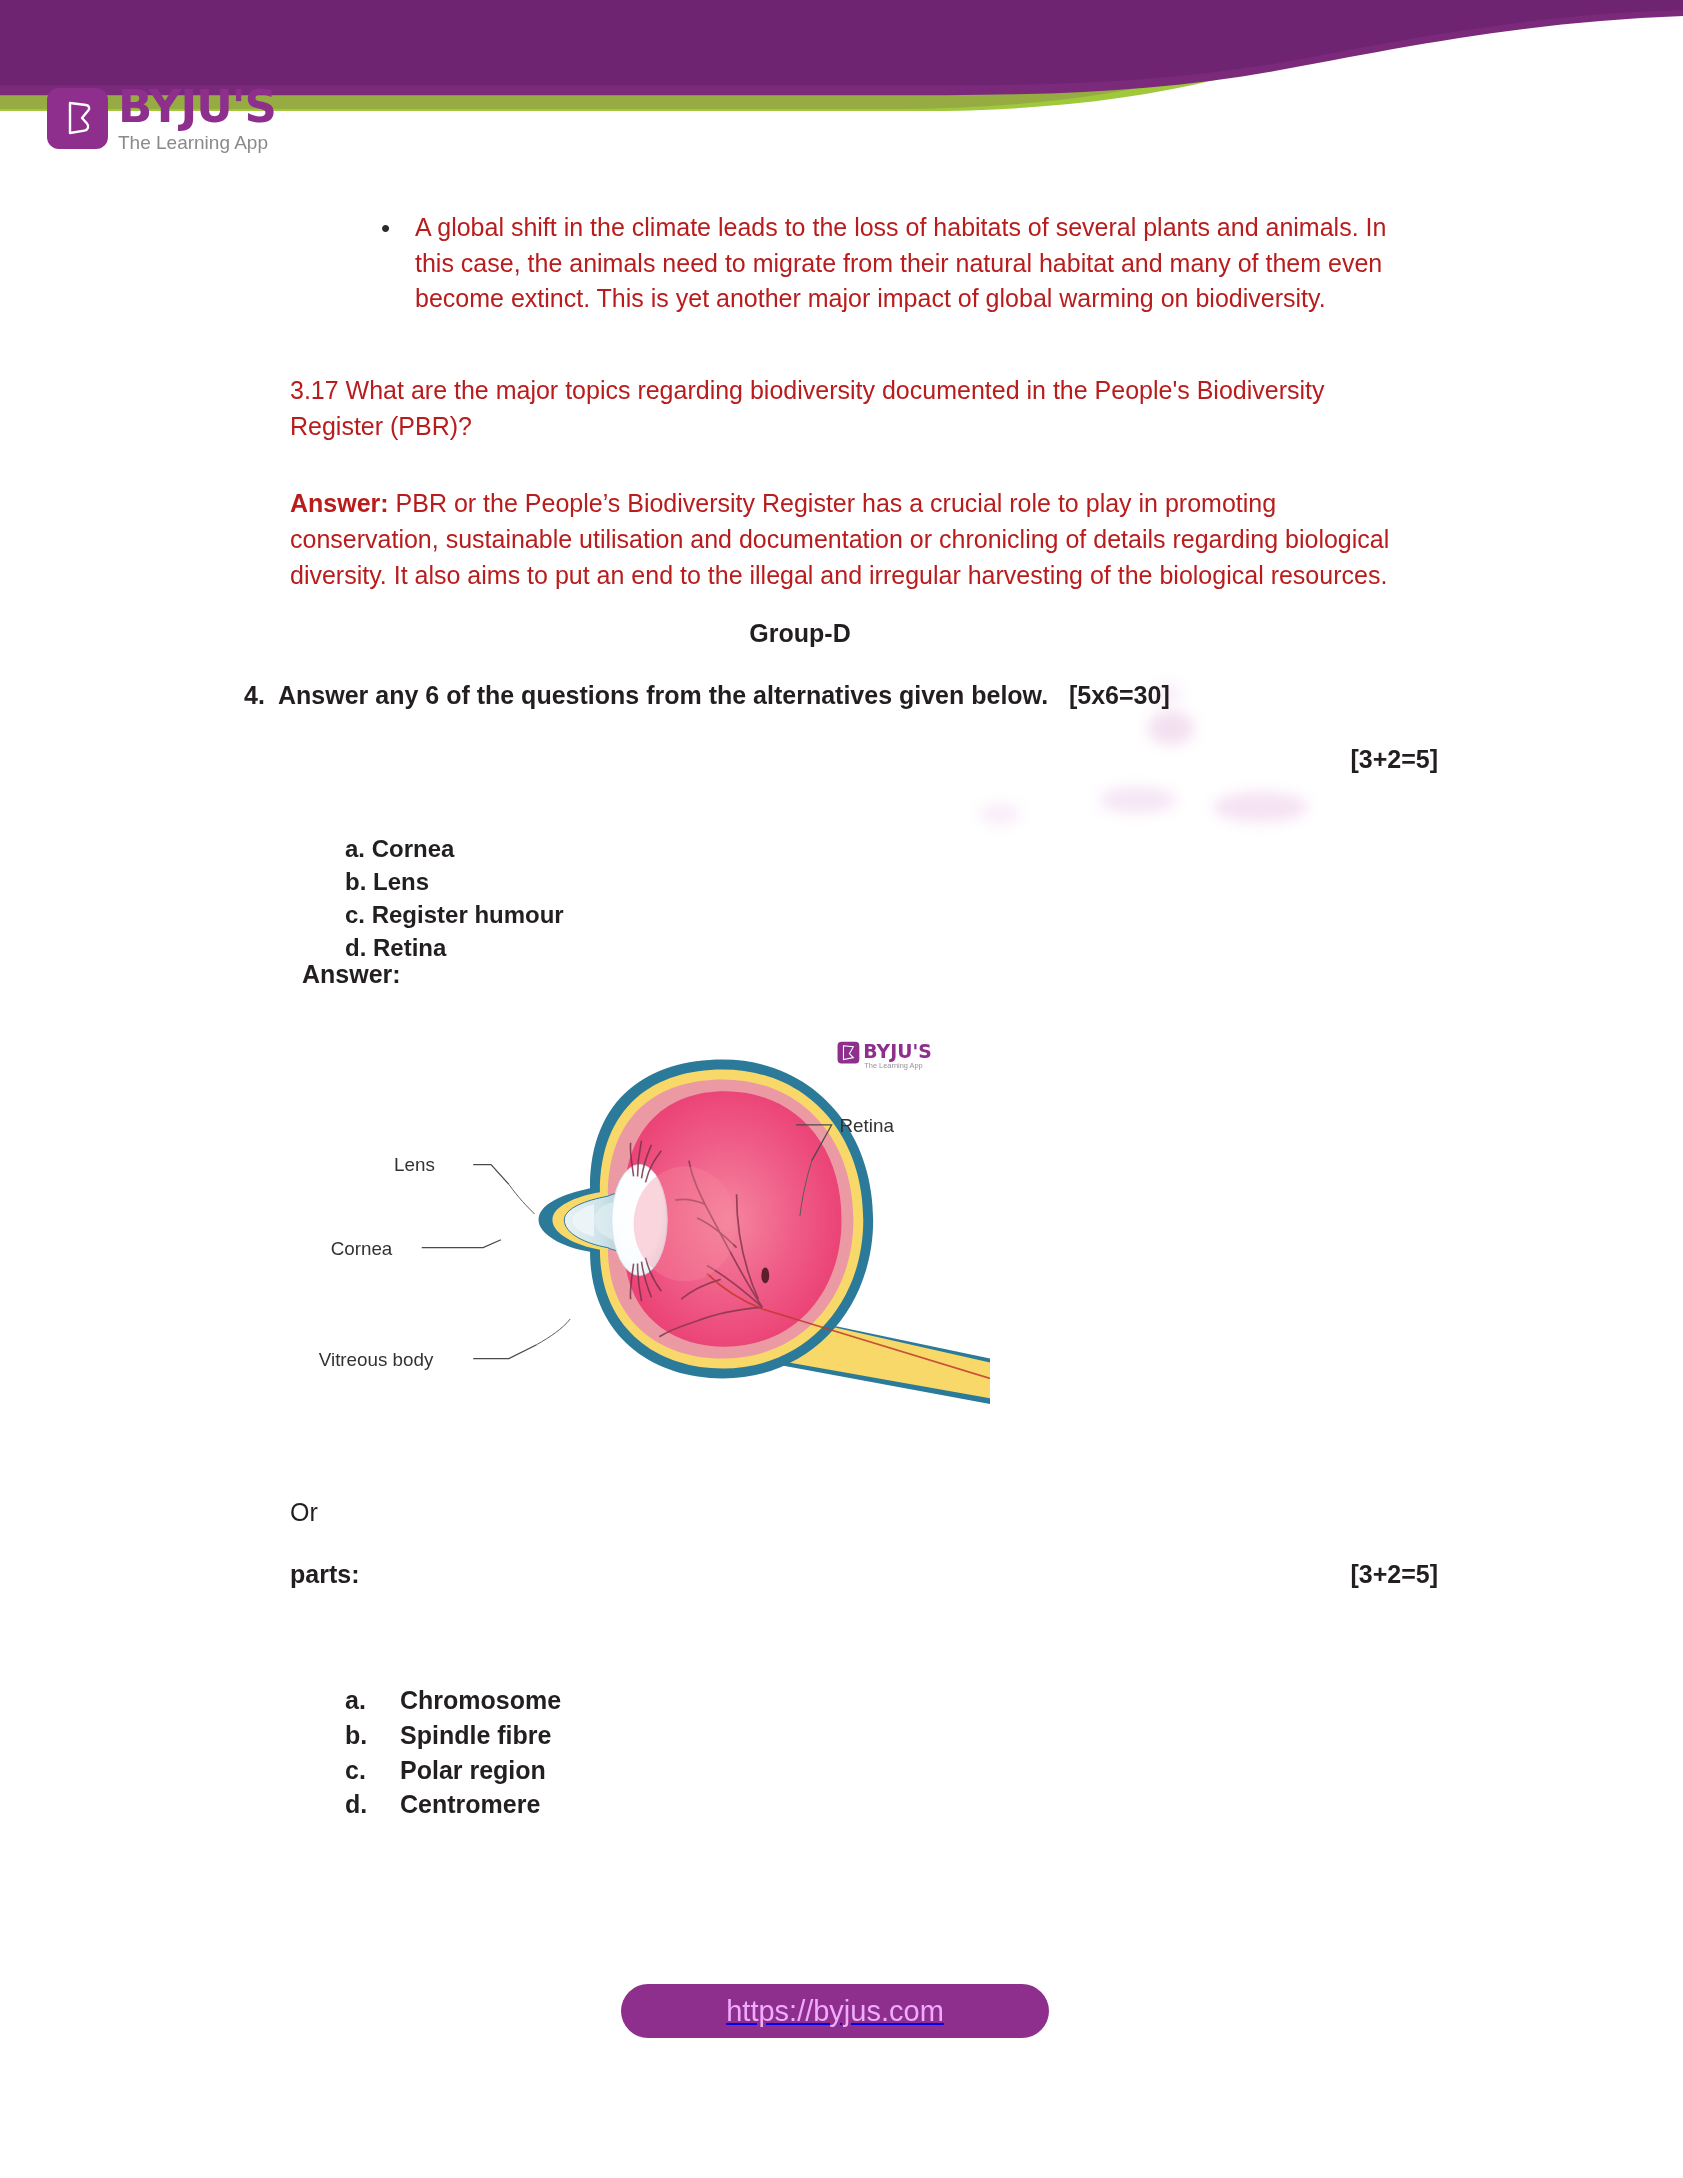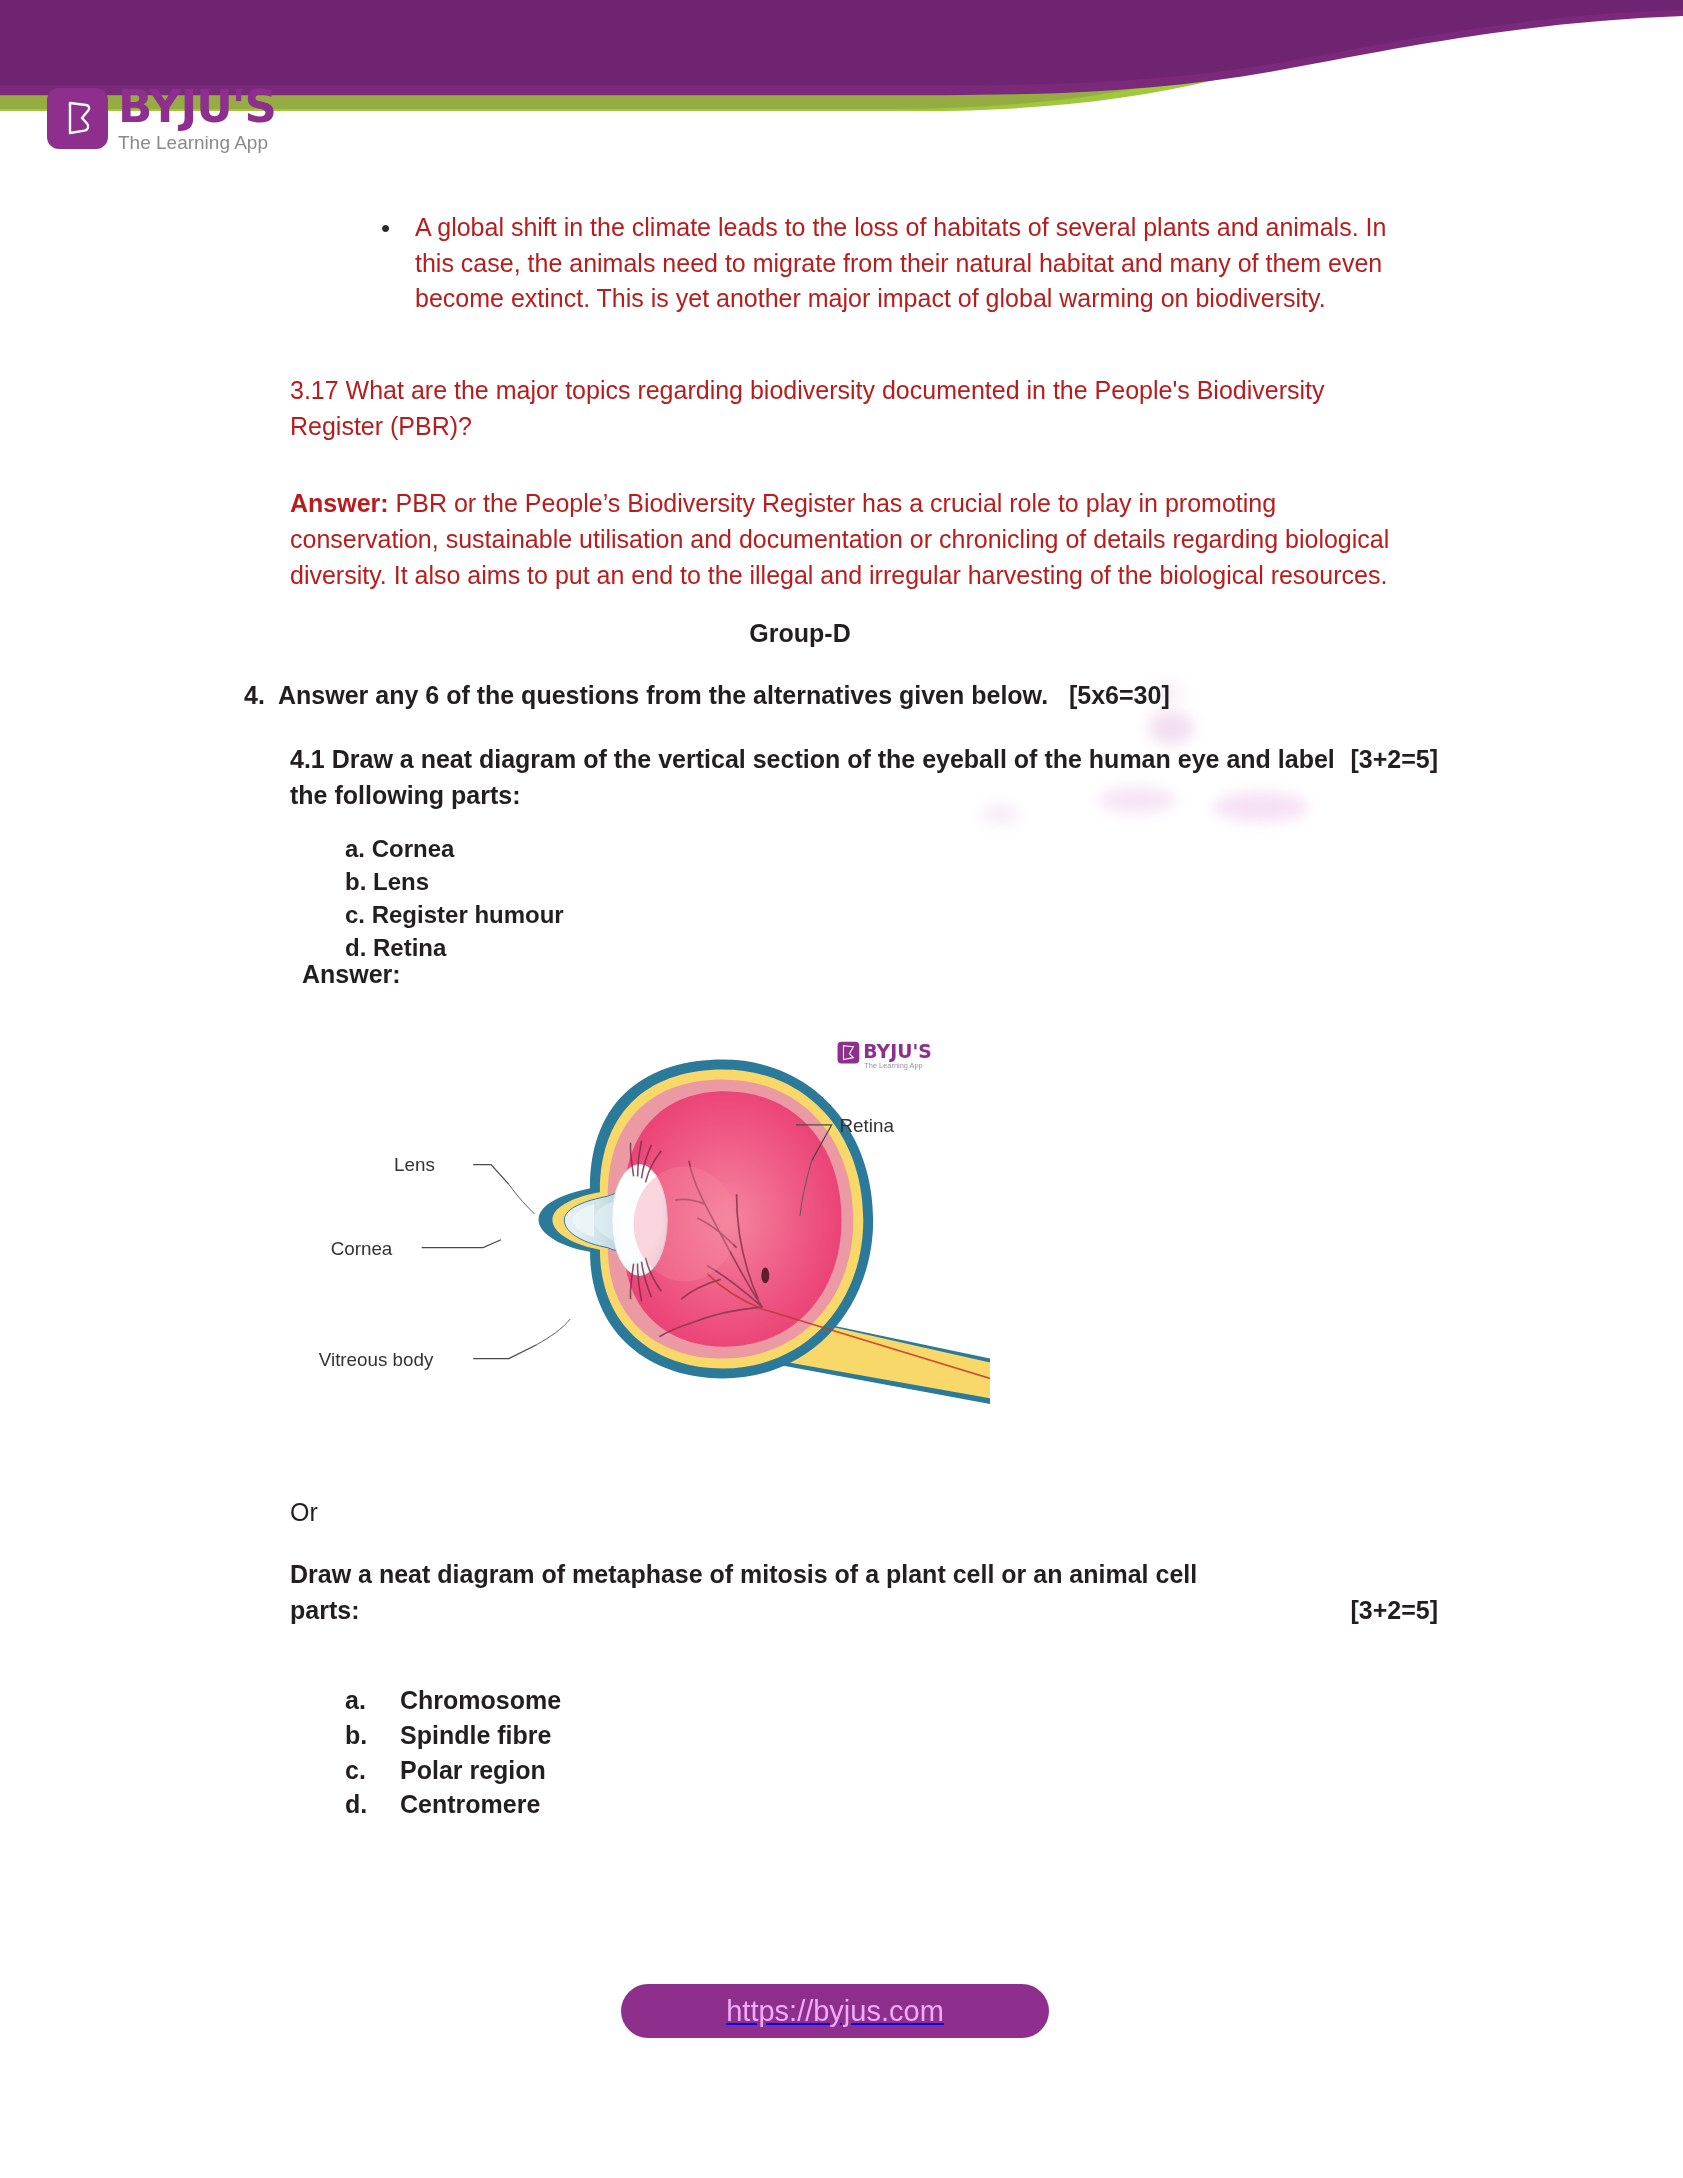--- a/index.html
+++ b/index.html
@@ -137,21 +137,20 @@
   <div class="q4row">
     <div class="q4num">4.</div>
     <div class="q4text">
       <span>Answer any 6 of the questions from the alternatives given below.</span>&nbsp;&nbsp;
       <span>[5x6=30]</span>
     </div>
   </div>
 
   <div class="q41">
     <span class="marks">[3+2=5]</span>
-    <span>4.1 Draw a neat diagram of the vertical section of the eyeball of the human eye and label the following parts:</span>
   </div>
 
   <ul class="list-41 plain">
     <li>a. Cornea</li>
     <li>b. Lens</li>
     <li>c. Register humour</li>
     <li>d. Retina</li>
   </ul>
 
   <div class="ans41">Answer:</div>
@@ -274,21 +273,20 @@
         <path d="M552,36 L562,37 L558,44 L562,48 L552,50 Z" fill="none" stroke="#ffffff" stroke-width="1.1"></path>
         <text x="572" y="48" font-family="DejaVu Sans, sans-serif" font-size="19" font-weight="bold" fill="#8e2f8e">BYJU'S</text>
         <text x="573" y="58" font-family="Liberation Sans, sans-serif" font-size="7.5" fill="#9a8fa0">The Learning App</text>
       </g>
     </svg>
   </div>
 
   <div class="or">Or</div>
 
   <div class="q42">
-    <div>Draw a neat diagram of metaphase of mitosis of a plant cell or an animal cell</div>
     <div>
       <span class="marks">[3+2=5]</span>
       <span>parts:</span>
     </div>
   </div>
 
   <ul class="list-42 plain">
     <li>
       <span class="lbl">a.</span>
       <span>Chromosome</span>

